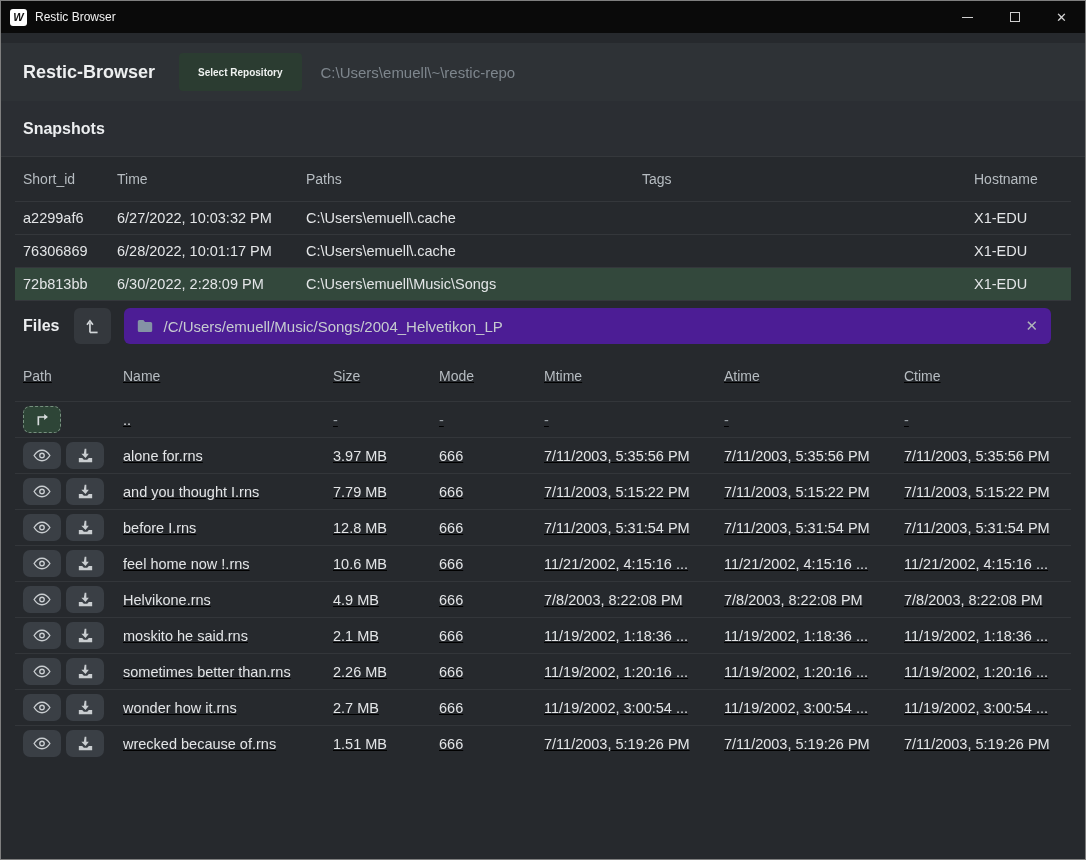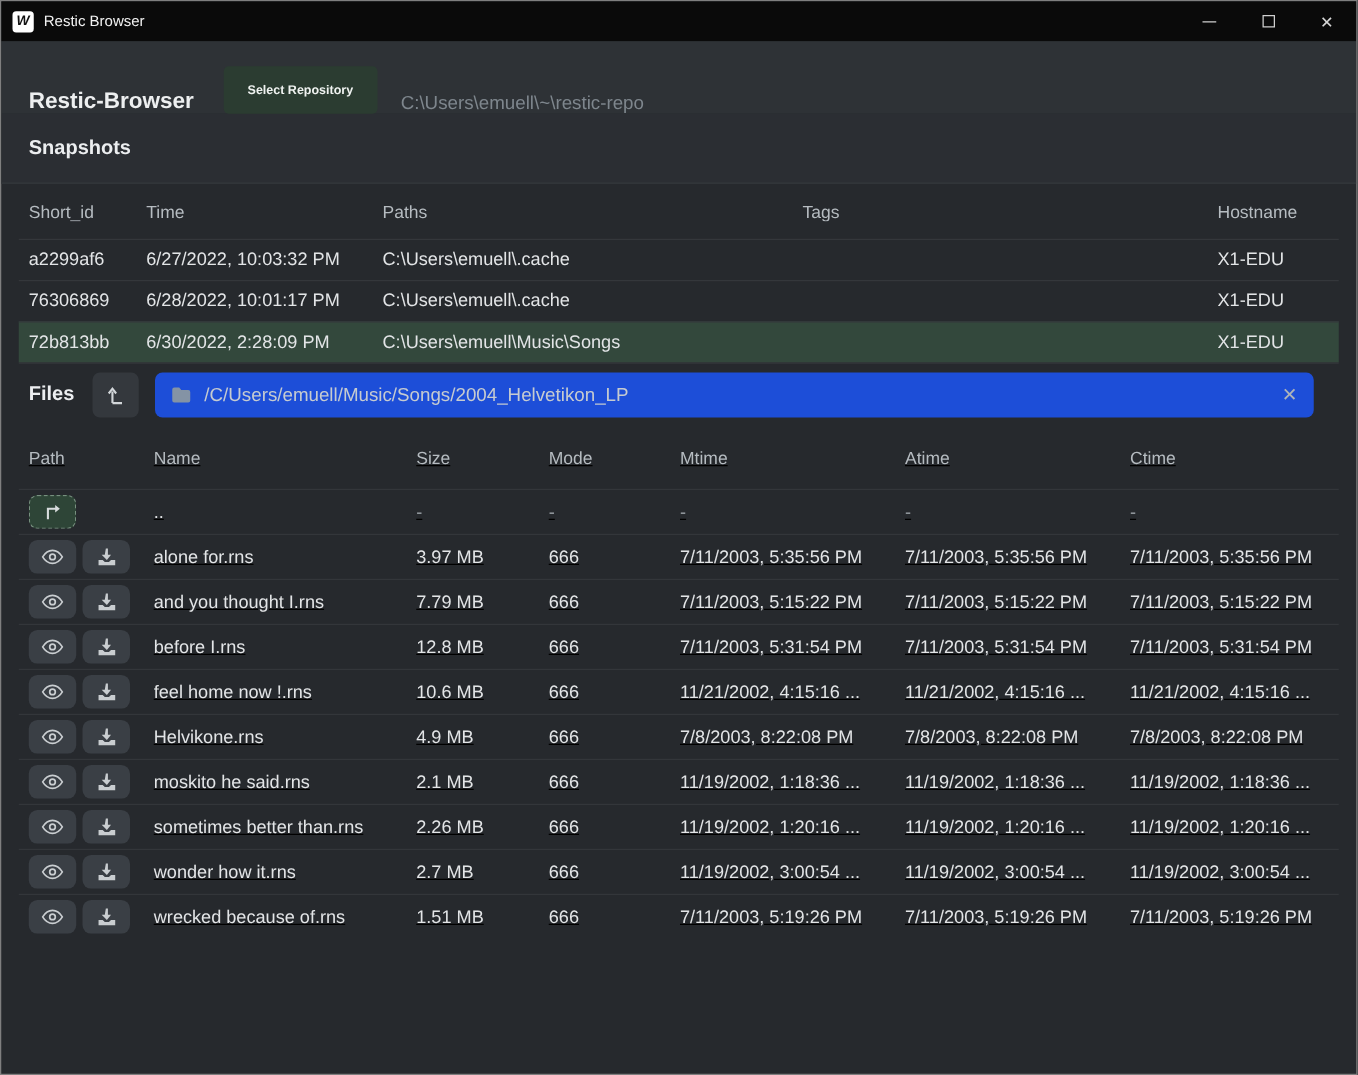--- a/index.html
+++ b/index.html
@@ -13,21 +13,21 @@
   .titlebar-left{ display:flex; align-items:center; gap:8px; padding-left:9px; }
   .logo{ width:17px; height:17px; background:#ffffff; border-radius:3px; color:#111;
          font-weight:bold; font-style:italic; font-size:11px; display:flex; align-items:center; justify-content:center; }
   .win-title{ color:#f2f2f2; font-size:12px; }
   .titlebar-controls{ display:flex; height:100%; }
   .tb-btn{ width:47px; height:100%; display:flex; align-items:center; justify-content:center; color:#cfcfcf; cursor:default; }
   .min-glyph{ display:block; width:11px; border-top:1.5px solid #cfcfcf; }
   .max-glyph{ display:block; width:10px; height:10px; border:1.5px solid #cfcfcf; }
   .close-glyph{ font-size:13px; color:#d6d6d6; }
   
-  .appheader{ height:58px; background:#2e3236; display:flex; align-items:flex-end; padding:0 22px; }
+  .appheader{ height:58px; background:#2e3236; display:flex; align-items:center; padding:0 22px;margin-top:10px; }
   .app-title{ font-size:18px; font-weight:bold; color:#edeff0; margin-right:24px; }
   .repo-btn{ background:#2b3c31; color:#eff2f0; font-weight:bold; font-size:10px; border:none;
              border-radius:4px; height:38px; padding:0 19px; cursor:pointer; }
   .repo-path{ color:#7e868d; font-size:15px; margin-left:19px; }
   
   .snap-section{ height:56px; background:#2b2e33; display:flex; align-items:center; padding-left:22px;
                  border-bottom:1px solid #35383c;text-align:right; }
   .section-heading{ font-size:16px; font-weight:bold; color:#eceef0; }
   
   .snap-table{ margin:0 14px; }
@@ -35,21 +35,21 @@
   .snap-grid > div{ padding-left:8px; white-space:nowrap; overflow:hidden; }
   .snap-header{ height:44px; color:#b6bcc1; font-size:14px; }
   .snap-row{ height:33px; color:#e3e5e7; font-size:14.5px; border-top:1px solid #34373b; cursor:default; }
   .snap-row.selected{ background:#33483c; }
   .snap-bottom-line{ border-top:1px solid #34373b; margin:0 14px; }
   
   .files-bar{ height:50px; display:flex; align-items:center; padding:0 34px 0 22px; gap:13px; }
   .files-heading{ font-size:16px; font-weight:bold; color:#eceef0; margin-right:2px; }
   .root-btn{ width:37px; height:36px; background:#34383d; border:none; border-radius:6px; flex:0 0 auto;
              display:flex; align-items:center; justify-content:center; cursor:pointer; }
-  .path-box{ flex:1; height:36px; background:#1d4ed8; border-radius:6px; display:flex; align-items:center;
+  .path-box{ flex:1; height:36px; background:#4c1d95; border-radius:6px; display:flex; align-items:center;
              padding:0 13px; gap:10px; }
   .path-text{ color:#c6cbd0; font-size:15px; flex:1; white-space:nowrap; overflow:hidden; }
   .clear-btn{ color:#aeb4b9; font-size:15px; background:none; border:none; cursor:pointer; }
   
   .files-table{ margin:0 14px;text-decoration:underline; }
   .files-grid{ display:grid; grid-template-columns:100px 210px 106px 105px 180px 180px 1fr; align-items:center; }
   .files-grid > div{ padding-left:8px; white-space:nowrap; overflow:hidden; }
   .files-header{ height:50px; color:#b6bcc1; font-size:14px; }
   .file-row{ height:36px; color:#e3e5e7; font-size:14.5px; border-top:1px solid #33363a; }
   .icon-cell{ display:flex; gap:5px; align-items:center; }

